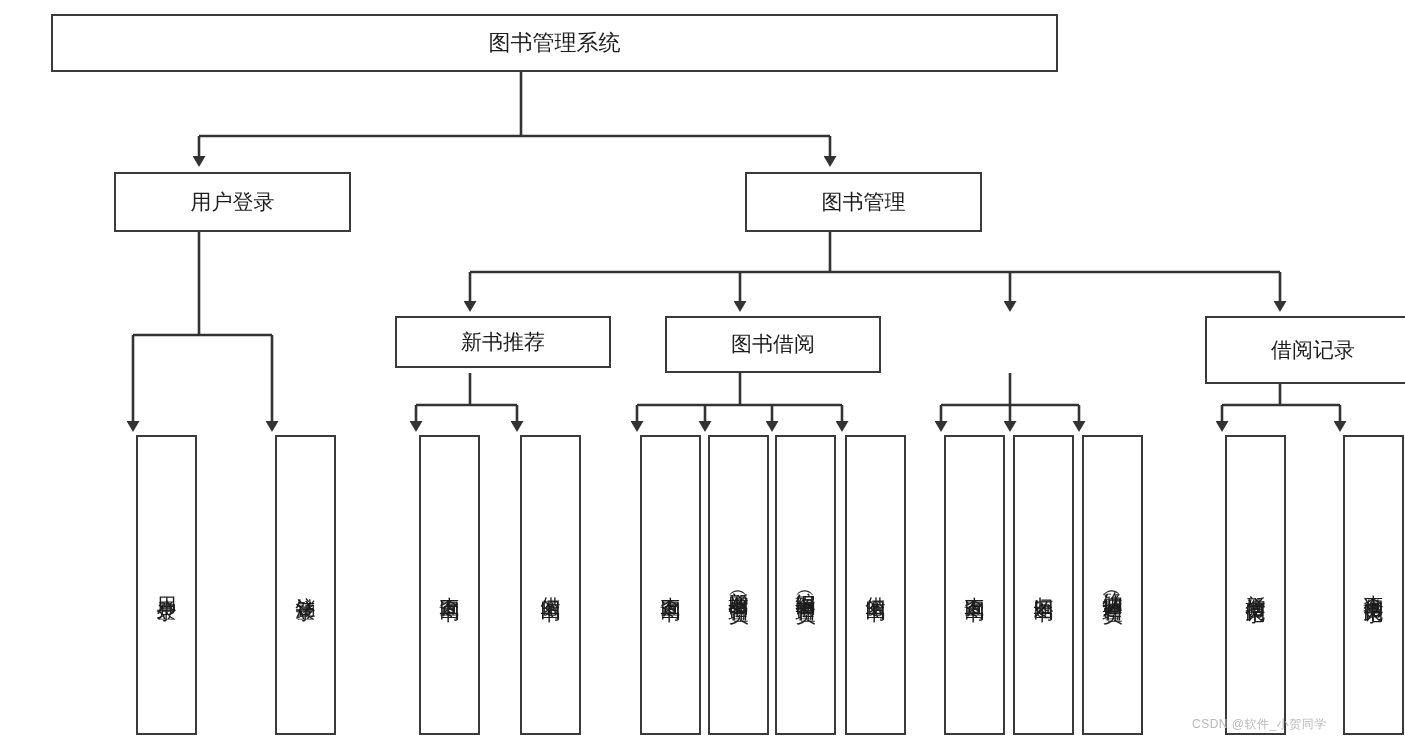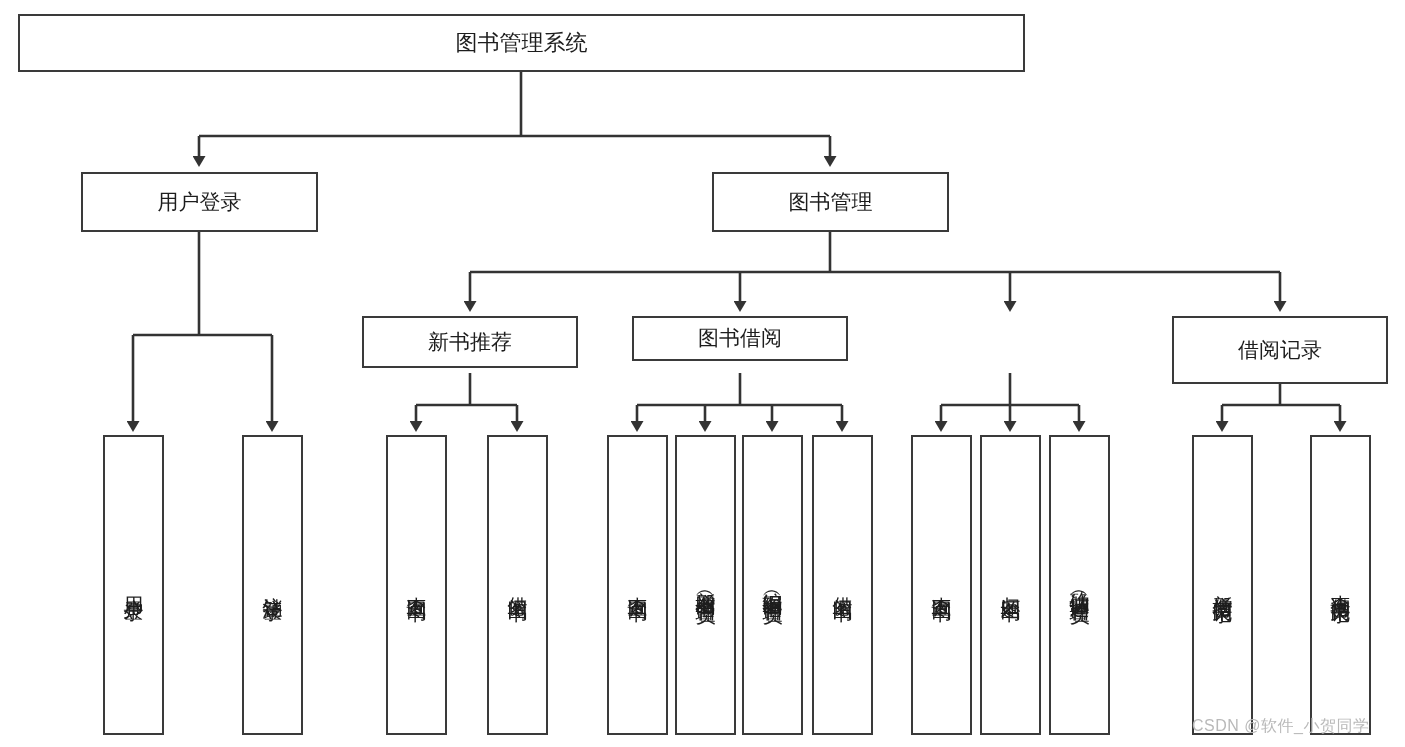--- a/index.html
+++ b/index.html
@@ -29,20 +29,21 @@
     position: absolute;
     box-sizing: border-box;
     background: #ffffff;
     border: 2.5px solid #3a3a3a;
     display: flex;
     align-items: center;
     justify-content: center;
     color: #1d1d1d;
     text-align: center;
     line-height: 1.25;
+    margin-left: 33px;
   }
   .node.h {
     font-size: 21px;
   }
   .node.root {
     font-size: 22px;
   }
   .node.v {
     font-size: 20px;
     writing-mode: vertical-rl;
@@ -50,21 +51,21 @@
     letter-spacing: 2px;
     padding: 6px 0;
   }
   .node.v .vlabel {
     writing-mode: vertical-rl;
     text-orientation: upright;
     white-space: nowrap;
   }
   .watermark {
     position: absolute;
-    font-size: 16px;
+    font-size: 12px;
     color: #b9b9b9;
     white-space: nowrap;
     letter-spacing: 0.5px;
   }
 </style>
 </head>
 <body>
 
 <div id="canvas">
 
@@ -128,21 +129,21 @@
   <div class="node h" style="left:81px; top:172px; width:237px; height:60px;">
     <span>用户登录</span>
   </div>
   <div class="node h" style="left:712px; top:172px; width:237px; height:60px;text-align:center;">
     <span>图书管理</span>
   </div>
 
   <div class="node h" style="left:362px; top:316px; width:216px; height:52px;">
     <span>新书推荐</span>
   </div>
-  <div class="node h" style="left:632px; top:316px; width:216px; height:45px;">
+  <div class="node h" style="left:632px; top:316px; width:216px; height:57px;">
     <span>图书借阅</span>
   </div>
   <div class="node h" style="left:1172px; top:316px; width:216px; height:68px;">
     <span>借阅记录</span>
   </div>
 
   <div class="node v" style="left:103px; top:435px; width:61px; height:300px;">
     <span class="vlabel">用户登录</span>
   </div>
   <div class="node v" style="left:242px; top:435px; width:61px; height:300px;">

